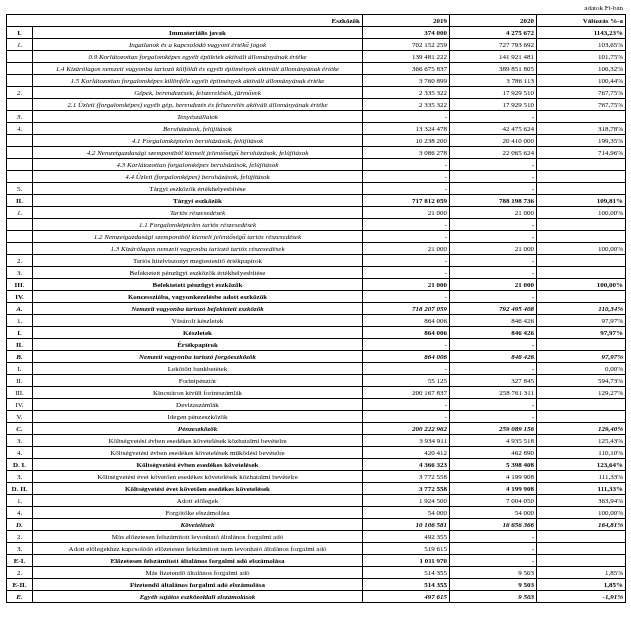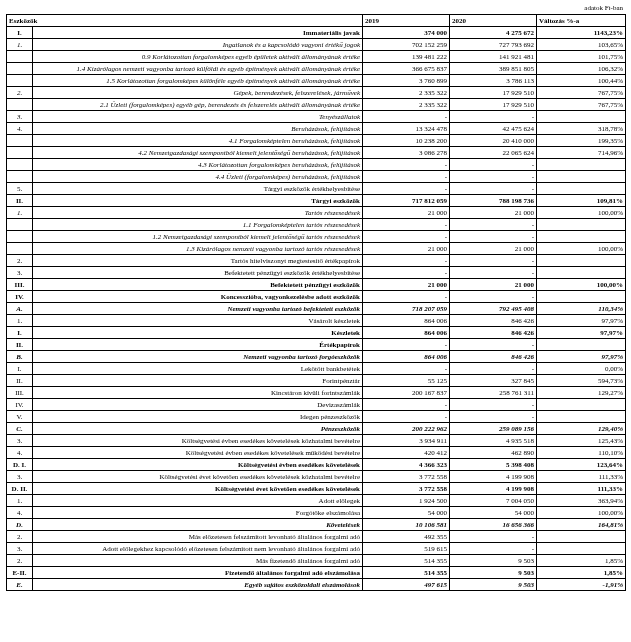--- a/index.html
+++ b/index.html
@@ -45,27 +45,27 @@
     border: 1px solid #000;
     font-size: 7px;
     line-height: 8px;
     padding: 1px 2px;
     vertical-align: middle;
     height: 9px;
     overflow: hidden;
     white-space: nowrap;
   }
   thead th {
-    text-align: left;
+    text-align: right;
     font-weight: bold;
     font-size: 7.5px;
     padding: 4px 2px;
   }
   td.num { text-align: center; }
-  td.name { text-align: right; }
+  td.name { text-align: center; }
   td.val { text-align: right; padding-right: 3px; }
   td.chg { text-align: right; padding-right: 3px; }
 
   tr.b td { font-weight: bold; }
   tr.i td.name, tr.i td.num { font-style: italic; }
   tr.bi td { font-weight: bold; font-style: italic; }
 
   td.ind1 { padding-left: 8px; }
 </style>
 </head>
@@ -391,20 +391,27 @@
           <td class="val">-</td>
           <td class="chg"></td>
         </tr>
         <tr>
           <td class="num">3.</td>
           <td class="name">Adott előlegekhez kapcsolódó előzetesen felszámított nem levonható általános forgalmi adó</td>
           <td class="val">519 615</td>
           <td class="val">-</td>
           <td class="chg"></td>
         </tr>
+        <tr class="b">
+          <td class="num">E-I.</td>
+          <td class="name">Előzetesen felszámított általános forgalmi adó elszámolása</td>
+          <td class="val">1 011 970</td>
+          <td class="val">-</td>
+          <td class="chg"></td>
+        </tr>
         <tr>
           <td class="num">2.</td>
           <td class="name">Más fizetendő általános forgalmi adó</td>
           <td class="val">514 355</td>
           <td class="val">9 503</td>
           <td class="chg">1,85%</td>
         </tr>
         <tr class="b">
           <td class="num">E-II.</td>
           <td class="name">Fizetendő általános forgalmi adó elszámolása</td>

